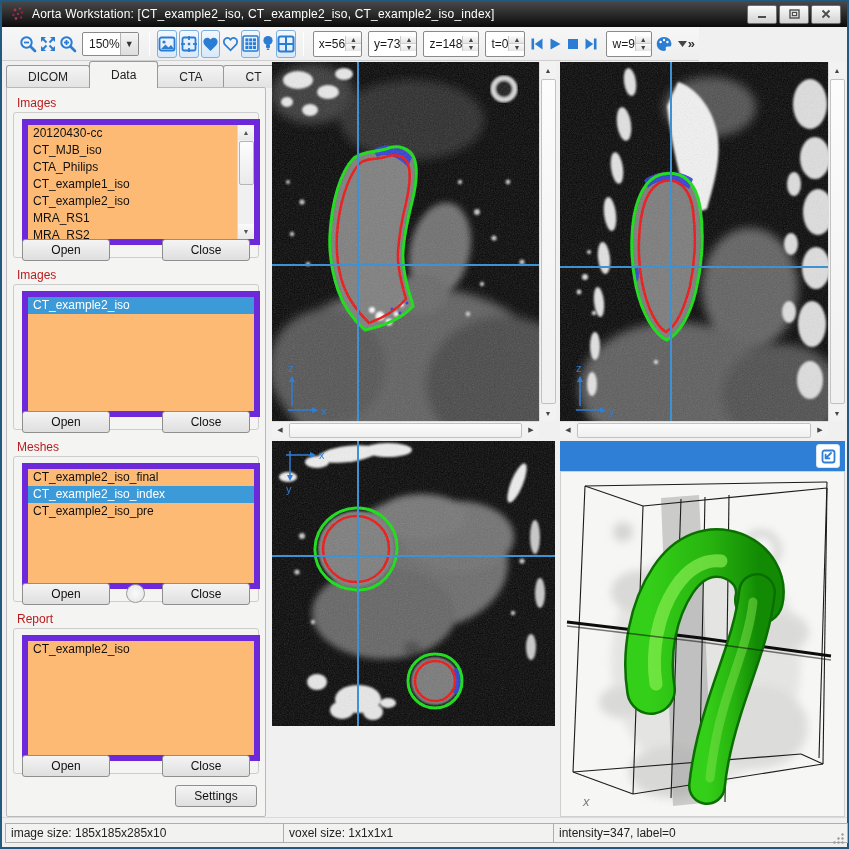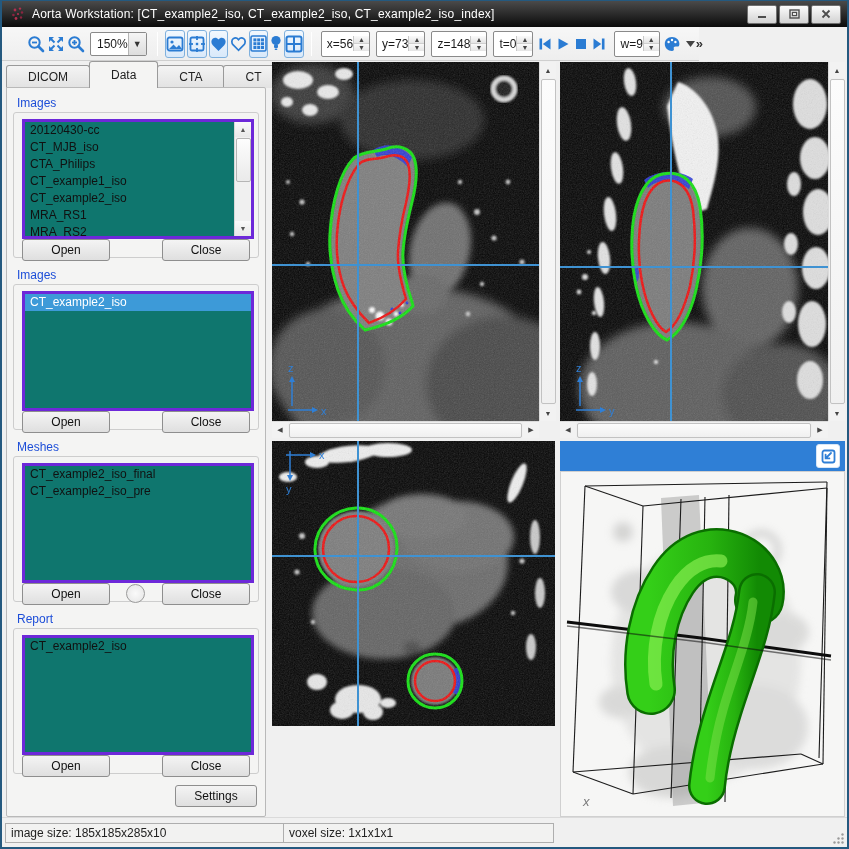--- a/index.html
+++ b/index.html
@@ -16,21 +16,21 @@
   .title-text{flex:1;font-size:12px;letter-spacing:.2px;white-space:nowrap;overflow:hidden;}
   .winbtns{display:flex;gap:2px;margin-right:6px;}
   .winbtn{width:28px;height:17px;border:1px solid #6f6f6f;border-radius:2px;
           background:linear-gradient(#fbfbfb,#d2d2d2);display:flex;align-items:center;
           justify-content:center;color:#4d4d4d;font-size:10px;line-height:1;cursor:default;}
   .winbtn svg{display:block}
 
   
   .toolbar{position:absolute;left:0;top:26px;width:697px;height:34px;
            background:linear-gradient(#f7f7f7,#eeeeee);border-bottom:1px solid #cfcfcf;
-           display:flex;align-items:center;padding-left:24px;box-sizing:border-box;}
+           display:flex;align-items:center;padding-left:16px;box-sizing:border-box;}
   .tico{width:24px;height:24px;display:flex;align-items:center;justify-content:center;margin:0 1px;}
   .tbtn{width:26px;height:26px;display:flex;align-items:center;justify-content:center;
         margin:0 1px;border-radius:3px;}
   .tbtn.framed{border:1px solid #7fb0dd;background:linear-gradient(#f2f8fe,#d9e9fa);}
   .tsep{width:1px;height:24px;background:#c4c4c4;margin:0 6px;border-right:1px solid #fff;}
   .combo{width:62px;height:22px;border:1px solid #8a8a8a;background:#fff;border-radius:2px;
          display:flex;align-items:center;margin:0 4px;}
   .combo .val{flex:1;padding-left:6px;font-size:12px;}
   .combo .drop{width:17px;height:100%;border-left:1px solid #b5b5b5;
          background:linear-gradient(#f5f5f5,#ddd);display:flex;align-items:center;justify-content:center;
@@ -48,24 +48,24 @@
   .sidebar{position:absolute;left:2px;top:60px;width:264px;height:756px;}
   .tabs{position:absolute;left:2px;top:2px;height:25px;display:flex;align-items:flex-end;}
   .tab{height:22px;padding:0 21px;display:flex;align-items:center;border:1px solid #9a9a9a;
        border-bottom:none;border-radius:3px 3px 0 0;background:linear-gradient(#f4f4f4,#e2e2e2);
        margin-right:-1px;font-size:12px;color:#222;position:relative;}
   .tab.active{height:26px;background:#f4f4f3;z-index:3;box-shadow:0 2px 0 #f4f4f3;}
   .tabscroll{display:flex;margin-left:3px;height:22px;border:1px solid #bbb;background:#efefef;}
   .tabscroll div{width:15px;display:flex;align-items:center;justify-content:center;font-size:9px;}
   .pane{position:absolute;left:2px;top:26px;width:258px;height:728px;border:1px solid #b9b9b9;
         background:#f4f4f3;border-radius:0 2px 2px 2px;}
-  .seclabel{position:absolute;left:10px;font-size:12px;color:#1d4ed8;}
+  .seclabel{position:absolute;left:10px;font-size:12px;color:#b91c1c;}
   .groupbox{position:absolute;left:6px;width:244px;border:1px solid #cdcdcd;border-radius:3px;}
-  .listbox{position:absolute;left:8px;top:6px;width:226px;background:#0f766e;
-           border:3px solid #6d28d9;overflow:hidden;}
+  .listbox{position:absolute;left:8px;top:6px;width:226px;background:#fdba74;
+           border:6px solid #6d28d9;overflow:hidden;}
   .listbox .row{height:17px;line-height:17px;padding-left:5px;white-space:nowrap;font-size:12px;color:#111;}
   .listbox .row.sel{background:#3d9ad8;color:#fff;}
   .lscroll{position:absolute;right:0;top:0;bottom:0;width:16px;background:#f0f0f0;border-left:1px solid #d8d8d8;}
   .lscroll .ar{position:absolute;left:0;width:16px;height:15px;display:flex;align-items:center;
            justify-content:center;font-size:7px;color:#555;background:linear-gradient(#fafafa,#e8e8e8);}
   .lscroll .thumb{position:absolute;left:1px;width:13px;background:linear-gradient(#fdfdfd,#eaeaea);
            border:1px solid #b5b5b5;border-radius:2px;}
   .btn{position:absolute;height:20px;border:1px solid #8e8e8e;border-radius:3px;
        background:linear-gradient(#f4f4f4,#dfdfdf);display:flex;align-items:center;
        justify-content:center;font-size:12px;color:#111;}
@@ -327,20 +327,21 @@
           <div class="row sel">CT_example2_iso</div>
         </div>
         <div class="btn" style="left:8px;top:126px;width:86px">Open</div>
         <div class="btn" style="right:8px;top:126px;width:86px">Close</div>
       </div>
 
       <div class="seclabel" style="top:352px">Meshes</div>
       <div class="groupbox" style="top:368px;height:144px">
         <div class="listbox" style="height:114px">
           <div class="row">CT_example2_iso_final</div>
+          <div class="row sel">CT_example2_iso_index</div>
           <div class="row">CT_example2_iso_pre</div>
         </div>
         <div class="btn" style="left:8px;top:126px;width:86px">Open</div>
         <div class="meshcircle" style="left:112px;top:127px"></div>
         <div class="btn" style="right:8px;top:126px;width:86px">Close</div>
       </div>
 
       <div class="seclabel" style="top:524px">Report</div>
       <div class="groupbox" style="top:540px;height:144px">
         <div class="listbox" style="height:114px">
@@ -660,20 +661,21 @@
         <path d="M 192,130 C 188,166 172,202 162,238 C 154,266 151,288 149,306" fill="none" stroke="#7fe24c" stroke-width="9" stroke-linecap="round" opacity="0.5"></path>
       </g>
       <path d="M 6,150 L 140,166 L 270,184" stroke="#0d0d0d" stroke-width="1.4" fill="none" opacity="0.55" transform="translate(0,4)"></path>
       <text x="22" y="334" font-size="13" font-style="italic" fill="#7a7a7a" font-family="Liberation Sans, sans-serif">x</text>
     </svg>
   </div>
 
   <div class="statusbar">
     <div class="spanel" style="left:3px;width:272px">image size: 185x185x285x10</div>
     <div class="spanel" style="left:281px;width:264px">voxel size: 1x1x1x1</div>
+    <div class="spanel" style="left:551px;width:288px">intensity=347, label=0</div>
     <svg class="grip" viewBox="0 0 13 13">
       <circle cx="10.5" cy="2.5" r="1.2" fill="#9a9a9a"></circle>
       <circle cx="6.5" cy="6.5" r="1.2" fill="#9a9a9a"></circle>
         <circle cx="10.5" cy="6.5" r="1.2" fill="#9a9a9a"></circle>
       <circle cx="2.5" cy="10.5" r="1.2" fill="#9a9a9a"></circle>
         <circle cx="6.5" cy="10.5" r="1.2" fill="#9a9a9a"></circle>
         <circle cx="10.5" cy="10.5" r="1.2" fill="#9a9a9a"></circle>
     </svg>
   </div>
 

